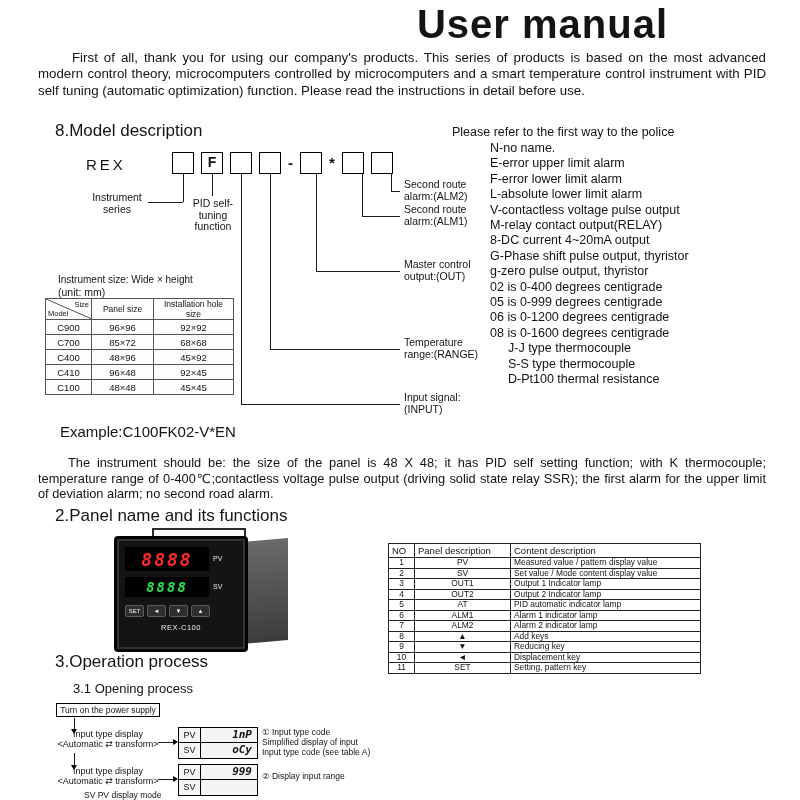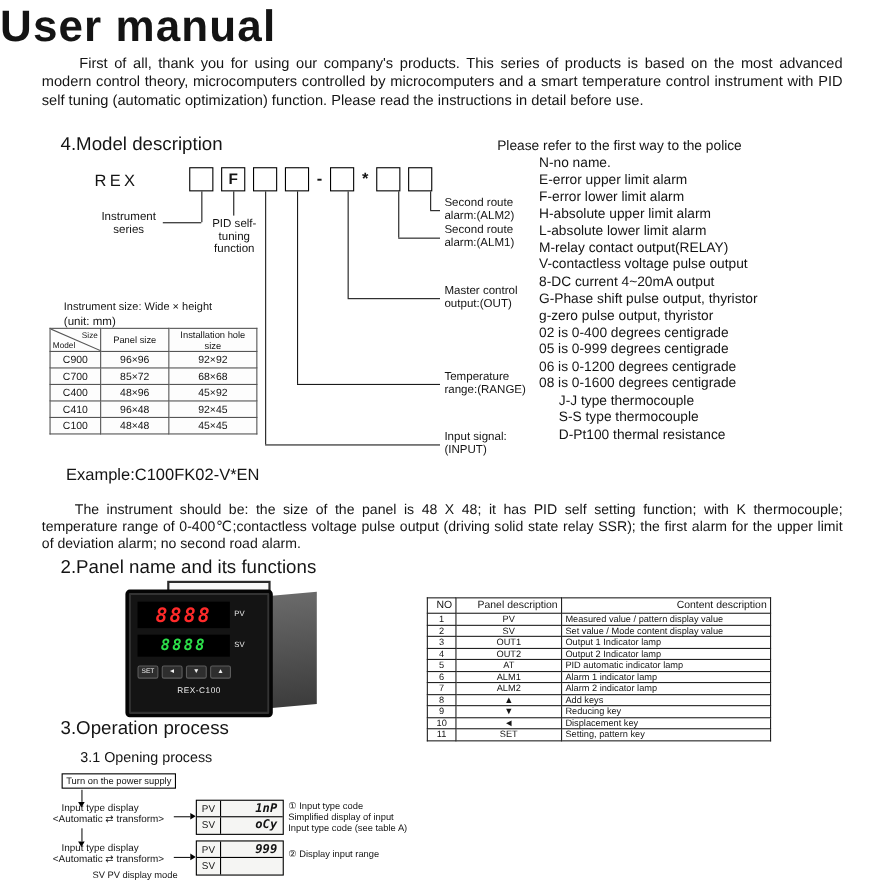--- a/index.html
+++ b/index.html
@@ -8,21 +8,21 @@
     position:relative;background:#ffffff;color:#141414;
     font-family:"Liberation Sans","DejaVu Sans",sans-serif;
     overflow:hidden;
   }
   .abs{position:absolute}
   .line{position:absolute;background:#1a1a1a}
   .hl{height:1px}
   .vl{width:1px}
 
   
-  #title{top:2px;left:0;width:668px;text-align:left;font-size:40px;font-weight:800;letter-spacing:1px}
+  #title{top:2px;left:0;width:668px;text-align:right;font-size:40px;font-weight:800;letter-spacing:1px}
   #intro{top:50px;left:38px;width:728px;font-size:13.3px;line-height:16.3px;text-align:justify;text-indent:34px}
 
   .h2{font-size:17px;font-weight:400}
   #s1-heading{top:121px;left:55px}
   #police{top:125px;left:452px;font-size:12.5px}
 
   
   #rex{top:156px;left:86px;font-size:15px;letter-spacing:3px}
   #code-row{top:152px;left:172px;display:flex;align-items:center}
   .cbox{width:22px;height:22px;border:1.6px solid #000;margin-right:7px;text-align:center;line-height:19px;font-size:14px;font-weight:bold}
@@ -66,32 +66,32 @@
   .dev-lbl{position:absolute;left:96px;color:#e8e8e8;font-size:7px}
   #pv-lbl{top:16px}
   #sv-lbl{top:44px}
   #dev-btns{position:absolute;left:8px;top:66px;display:flex;gap:3px}
   .dev-btn{width:19px;height:12px;background:#2e2e2e;border:1px solid #5c5c5c;border-radius:2px;color:#f0f0f0;font-size:6px;text-align:center;line-height:10px}
   #dev-brand{position:absolute;left:0;top:84px;width:128px;text-align:center;color:#ececec;font-size:7.5px;letter-spacing:.5px}
 
   
   #panel-table{position:absolute;top:543px;left:388px;border-collapse:collapse;font-size:8.4px;background:#fff}
   #panel-table td,#panel-table th{border:1px solid #222;padding:0 3px;height:9.8px;font-weight:400;line-height:9.5px}
-  #panel-table th{font-size:9.5px;height:14px;text-align:right}
+  #panel-table th{font-size:9.5px;height:14px;text-align:left}
   #panel-table td:nth-child(1){width:26px;text-align:center}
   #panel-table td:nth-child(2){width:96px;text-align:center}
   #panel-table td:nth-child(3){width:190px;text-align:left}
 
   #s3-heading{top:652px;left:55px}
   #s31{top:681px;left:73px;font-size:13px}
 
   
   .fbox{position:absolute;border:1px solid #000;font-size:8.5px;text-align:center}
   #power-box{top:703px;left:56px;width:104px;height:14px;line-height:12px}
-  .flowtxt{position:absolute;font-size:9px;line-height:10px;}
+  .flowtxt{position:absolute;font-size:9px;line-height:10px;text-align:center}
   #g1a{top:729px;left:56px;width:104px}
   #g1b{top:739px;left:48px;width:120px}
   #g2a{top:766px;left:56px;width:104px}
   #g2b{top:776px;left:48px;width:120px}
   .tri-down{position:absolute;width:0;height:0;border-left:3.5px solid transparent;border-right:3.5px solid transparent;border-top:5px solid #000}
   .tri-right{position:absolute;width:0;height:0;border-top:3.5px solid transparent;border-bottom:3.5px solid transparent;border-left:5px solid #000}
   .dispbox{position:absolute;width:80px;border:1px solid #000;background:#f5f5f3}
   .dispbox .drow{height:15px;display:flex;border-bottom:1px solid #000}
   .dispbox .drow:last-child{border-bottom:none}
   .dispbox .dlbl{width:22px;border-right:1px solid #000;font-size:9px;line-height:14px;text-align:center}
@@ -104,21 +104,21 @@
   #note1-3{top:747px;left:262px}
   #note2{top:771px;left:262px}
   #flow-footer{top:790px;left:84px;font-size:8.5px}
 </style>
 </head>
 <body>
 
 <div id="title" class="abs">User manual</div>
 <div id="intro" class="abs">First of all, thank you for using our company's products. This series of products is based on the most advanced modern control theory, microcomputers controlled by microcomputers and a smart temperature control instrument with PID self tuning (automatic optimization) function. Please read the instructions in detail before use.</div>
 
-<div id="s1-heading" class="abs h2">4.Model description</div>
+<div id="s1-heading" class="abs h2">8.Model description</div>
 <div id="police" class="abs">Please refer to the first way to the police</div>
 
 <span id="rex" class="abs">REX</span>
 <div id="code-row" class="abs">
     <span class="cbox"></span>
     <span class="cbox">F</span>
     <span class="cbox"></span>
     <span class="cbox"></span>
     <span class="csep">-</span>
     <span class="cbox"></span>
@@ -193,24 +193,23 @@
       </tr>
     </tbody>
 </table>
 
 <div id="example" class="abs">Example:C100FK02-V*EN</div>
 
 <div id="alarm-list" class="abs">
     <div>N-no name.</div>
     <div>E-error upper limit alarm</div>
     <div>F-error lower limit alarm</div>
-    <div>H-absolute upper limit alarm</div>
     <div>L-absolute lower limit alarm</div>
+    <div>V-contactless voltage pulse output</div>
     <div>M-relay contact output(RELAY)</div>
-    <div>V-contactless voltage pulse output</div>
     <div>8-DC current 4~20mA output</div>
     <div>G-Phase shift pulse output, thyristor</div>
     <div>g-zero pulse output, thyristor</div>
     <div>02 is 0-400 degrees centigrade</div>
     <div>05 is 0-999 degrees centigrade</div>
     <div>06 is 0-1200 degrees centigrade</div>
     <div>08 is 0-1600 degrees centigrade</div>
     <div class="alarm-ind2">J-J type thermocouple</div>
     <div class="alarm-ind2">S-S type thermocouple</div>
     <div class="alarm-ind2">D-Pt100 thermal resistance</div>

